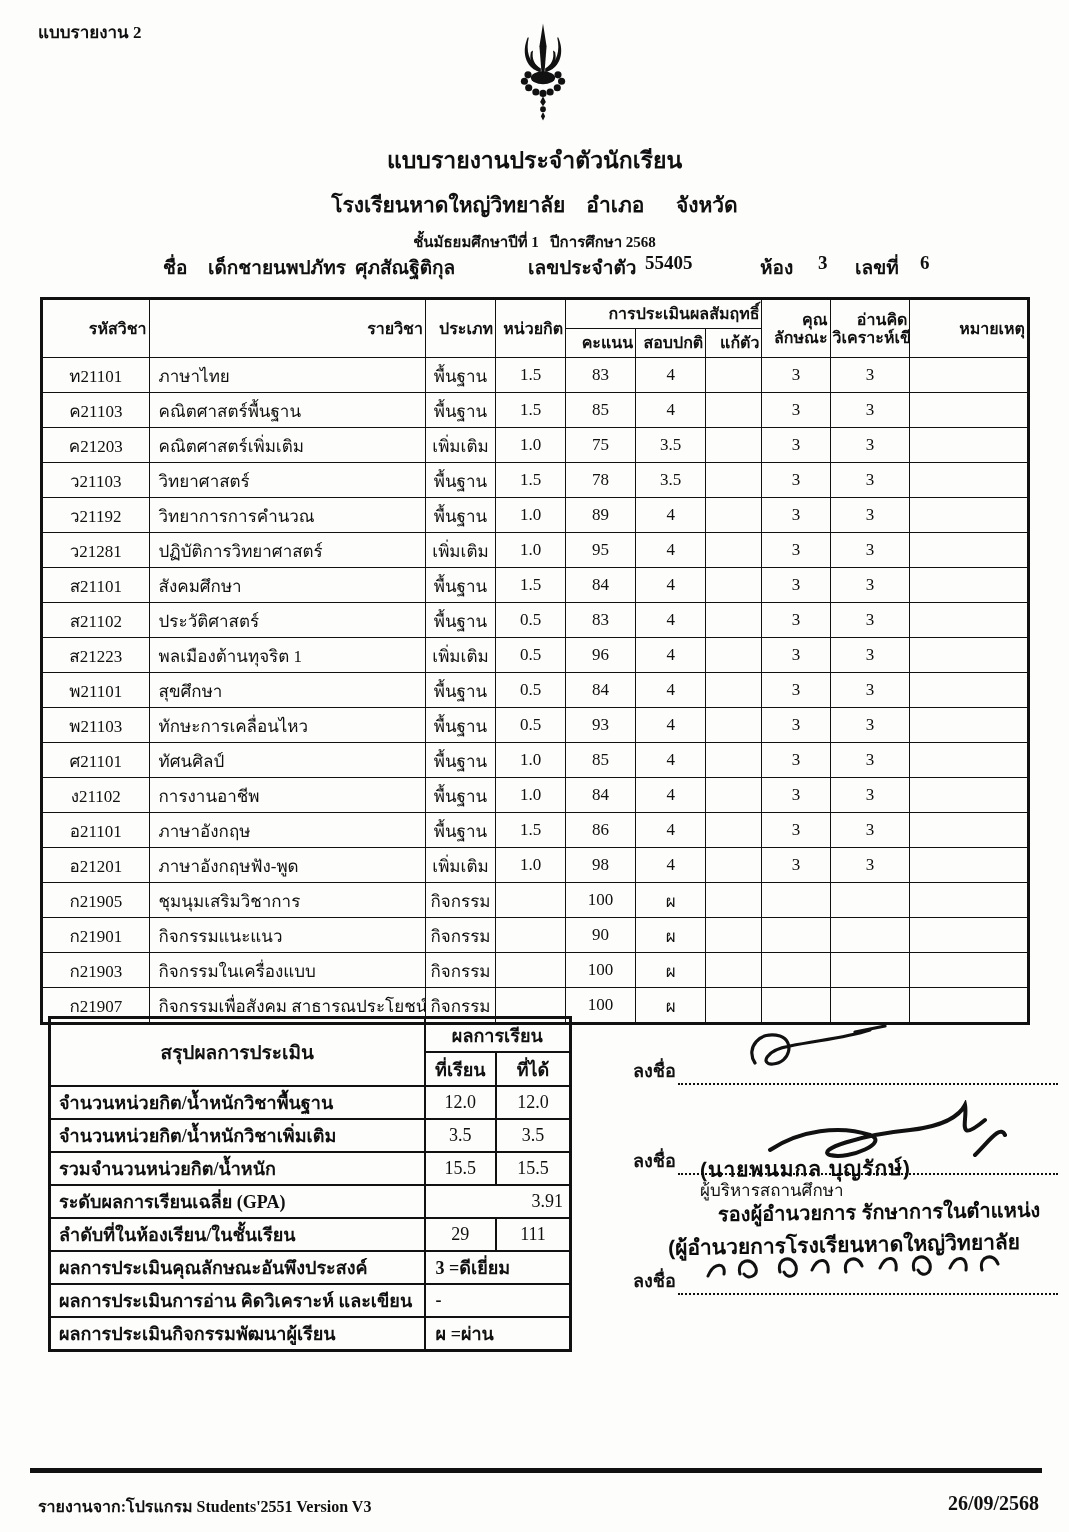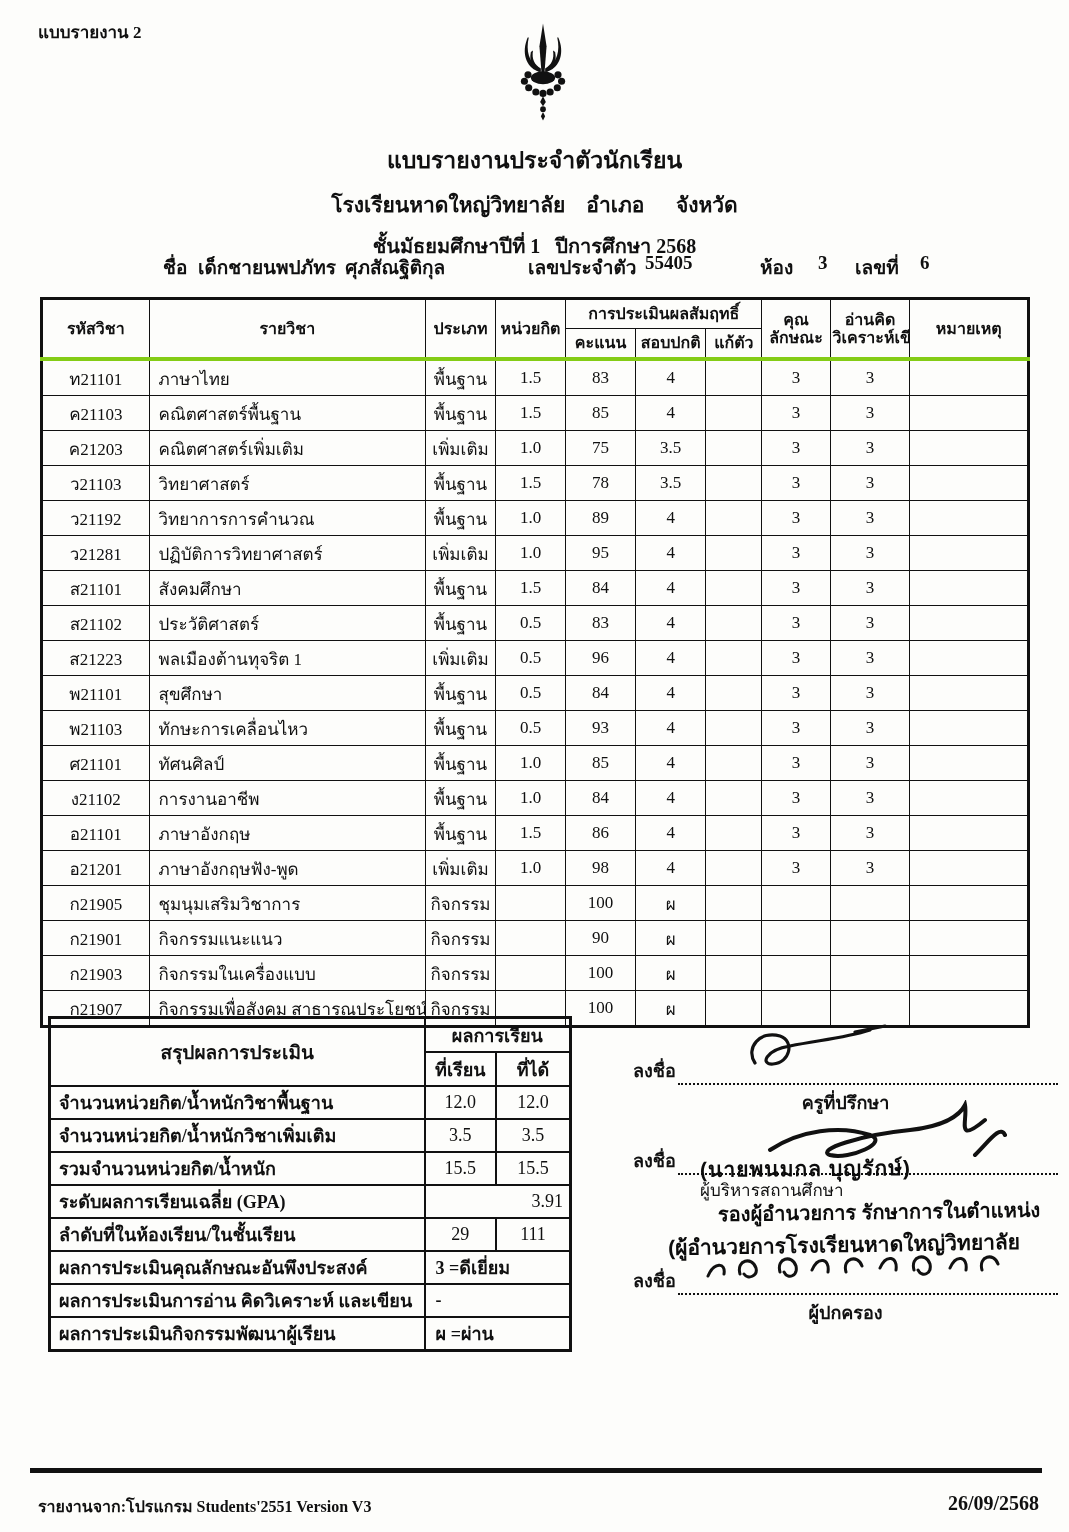--- a/index.html
+++ b/index.html
@@ -7,34 +7,34 @@
     width:1069px;height:1532px;position:relative;background:#fdfdfb;
     font-family:"Liberation Serif","DejaVu Sans",serif;color:#101010;
     overflow:hidden;
   }
   
   .form-label{position:absolute;left:38px;top:18px;font-size:17px;font-weight:bold;}
   .emblem{position:absolute;left:505px;top:22px;width:76px;height:100px;}
   .title-block{position:absolute;left:0;top:126px;width:1069px;text-align:center;}
   .doc-title{font-size:23px;font-weight:bold;margin:16px 0 10px 0;}
   .school-line{font-size:21px;font-weight:bold;margin:0 0 9px 0;white-space:pre;}
-  .class-line{font-size:20px;font-weight:bold;margin:8px;white-space:pre;}
+  .class-line{font-size:15px;font-weight:bold;margin:8px;white-space:pre;}
   .student-line{position:absolute;left:0;top:252px;width:1069px;font-size:19px;font-weight:bold;}
   .student-line span{position:absolute;white-space:pre;}
   
   table{border-collapse:collapse;}
   .grades{
     position:absolute;left:40px;top:297px;width:990px;
     border:3px solid #111;table-layout:fixed;font-size:17px;
   }
   .grades th,.grades td{border:1.5px solid #111;padding:0 4px;overflow:hidden;white-space:nowrap;}
   .grades thead th{font-weight:bold;font-size:16px;line-height:1.1;padding:2px 2px;}
   .grades thead tr:first-child th{height:24px;}
   .grades thead tr:last-child th{height:24px;}
-  .grades thead{border-bottom:4px solid #84cc16;}
+  .grades thead{border-bottom:1px solid #84cc16;text-align:right;}
   .grades tbody td{height:34px;text-align:center;font-size:17px;}
   .grades tbody td.left{text-align:left;padding-left:9px;margin-left:36px;}
   .grades tbody td:first-child{text-align:center;}
   
   .summary{
     position:absolute;left:48px;top:1016px;width:524px;
     border:3px solid #111;table-layout:fixed;font-size:18px;
   }
   .summary th,.summary td{border:2px solid #111;padding:0 6px;white-space:nowrap;overflow:hidden;}
   .summary thead th{font-weight:bold;text-align:center;}
@@ -92,21 +92,21 @@
 </svg>
 
 <div class="title-block">
   <p class="doc-title">แบบรายงานประจำตัวนักเรียน</p>
   <p class="school-line">โรงเรียนหาดใหญ่วิทยาลัย    อำเภอ      จังหวัด</p>
   <p class="class-line">ชั้นมัธยมศึกษาปีที่ 1   ปีการศึกษา 2568</p>
 </div>
 
 <div class="student-line">
   <span style="left:163px">ชื่อ</span>
-  <span style="left:198px">เด็กชายนพปภัทร  ศุภสัณฐิติกุล</span>
+  <span style="left:208px">เด็กชายนพปภัทร  ศุภสัณฐิติกุล</span>
   <span style="left:528px">เลขประจำตัว</span>
   <span style="left:645px">55405</span>
   <span style="left:760px">ห้อง</span>
   <span style="left:818px">3</span>
   <span style="left:855px">เลขที่</span>
   <span style="left:920px">6</span>
 </div>
 
 <table class="grades">
   <colgroup>
@@ -430,21 +430,20 @@
         <td colspan="2" class="merged-left">ผ =ผ่าน</td>
       </tr>
     </tbody>
 </table>
 
 <div class="sig-block" style="top:1056px">
   <div class="sig-row">
     <span class="sig-word">ลงชื่อ</span>
     <span class="dots"></span>
   </div>
-  <div class="sig-role">ครูที่ปรึกษา</div>
 </div>
 <svg class="sig-svg" style="left:735px;top:1018px" width="170" height="60">
   <path d="M20 45 C10 30 25 12 45 18 C60 23 55 45 38 46 C25 47 30 32 55 28 C85 22 110 20 135 12 M120 14 L150 8" stroke="#111" stroke-width="3.2" fill="none" stroke-linecap="round"></path>
 </svg>
 
 <div class="sig-block" style="top:1146px">
   <div class="sig-row">
     <span class="sig-word">ลงชื่อ</span>
     <span class="dots"></span>
   </div>
@@ -455,21 +454,20 @@
 <div class="stamp stamp-name">(นายพนมกล บุญรักษ์)</div>
 <div class="admin-role">ผู้บริหารสถานศึกษา</div>
 <div class="stamp stamp-line1">รองผู้อำนวยการ รักษาการในตำแหน่ง</div>
 <div class="stamp stamp-line2">(ผู้อำนวยการโรงเรียนหาดใหญ่วิทยาลัย</div>
 
 <div class="sig-block" style="top:1266px">
   <div class="sig-row">
     <span class="sig-word">ลงชื่อ</span>
     <span class="dots"></span>
   </div>
-  <div class="sig-role">ผู้ปกครอง</div>
 </div>
 <svg class="sig-svg" style="left:700px;top:1246px" width="320" height="45">
   <path d="M8 30 C14 16 26 16 24 28 M40 28 C36 14 52 10 56 22 C58 30 48 34 44 28 M80 26 C76 12 92 8 96 20 C98 30 88 34 84 26 M112 24 C118 10 130 12 128 26 M146 26 C142 12 158 8 162 20 M180 22 C186 8 198 10 196 24 M214 24 C210 10 226 6 230 18 C232 28 222 32 218 24 M250 22 C256 8 268 10 266 24 M282 24 C278 10 294 6 298 18" stroke="#111" stroke-width="3" fill="none" stroke-linecap="round"></path>
 </svg>
 
 <div class="footer-rule"></div>
 <div class="footer-left">รายงานจาก:โปรแกรม Students'2551 Version V3</div>
 <div class="footer-right">26/09/2568</div>
 
 </body></html>

